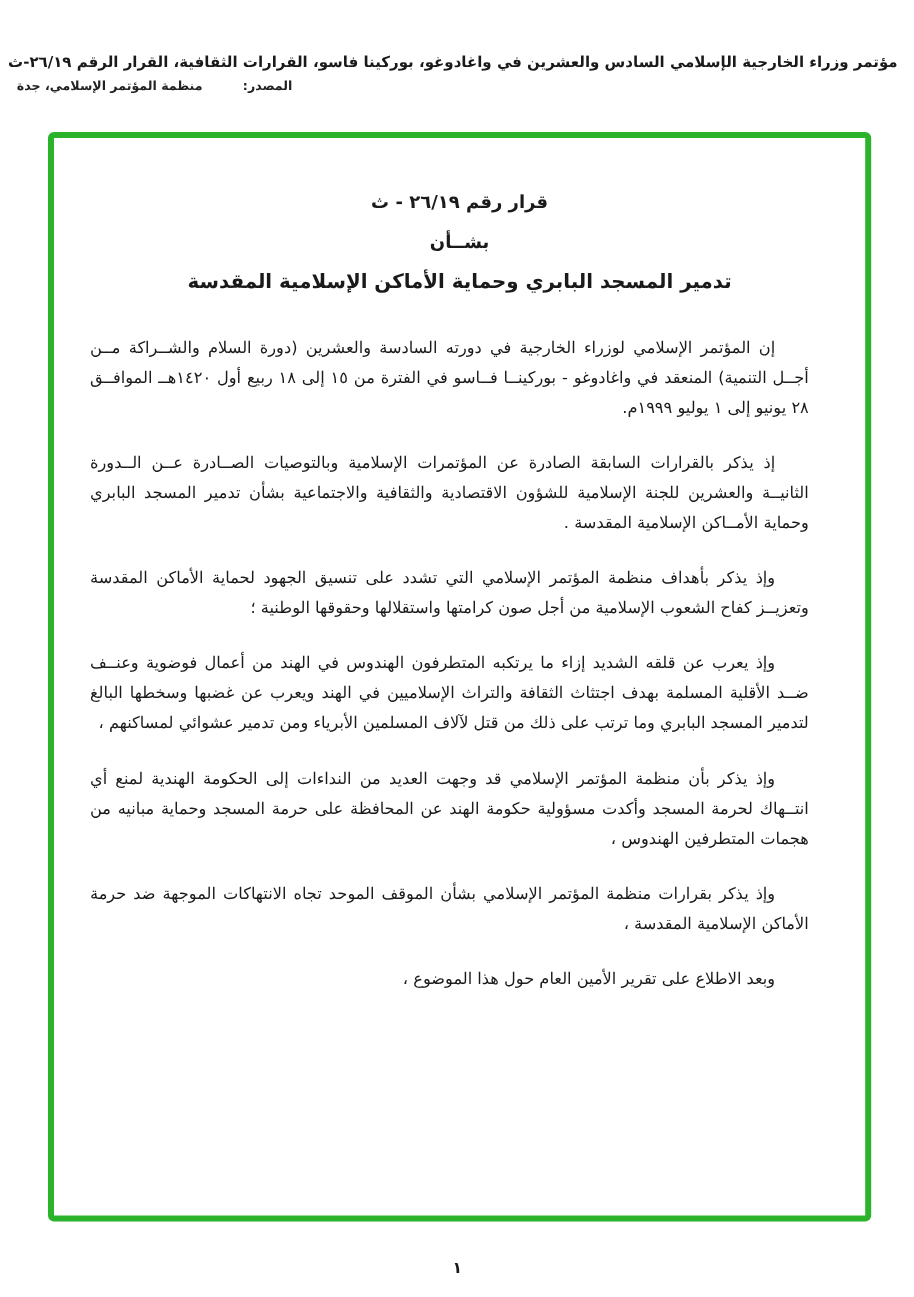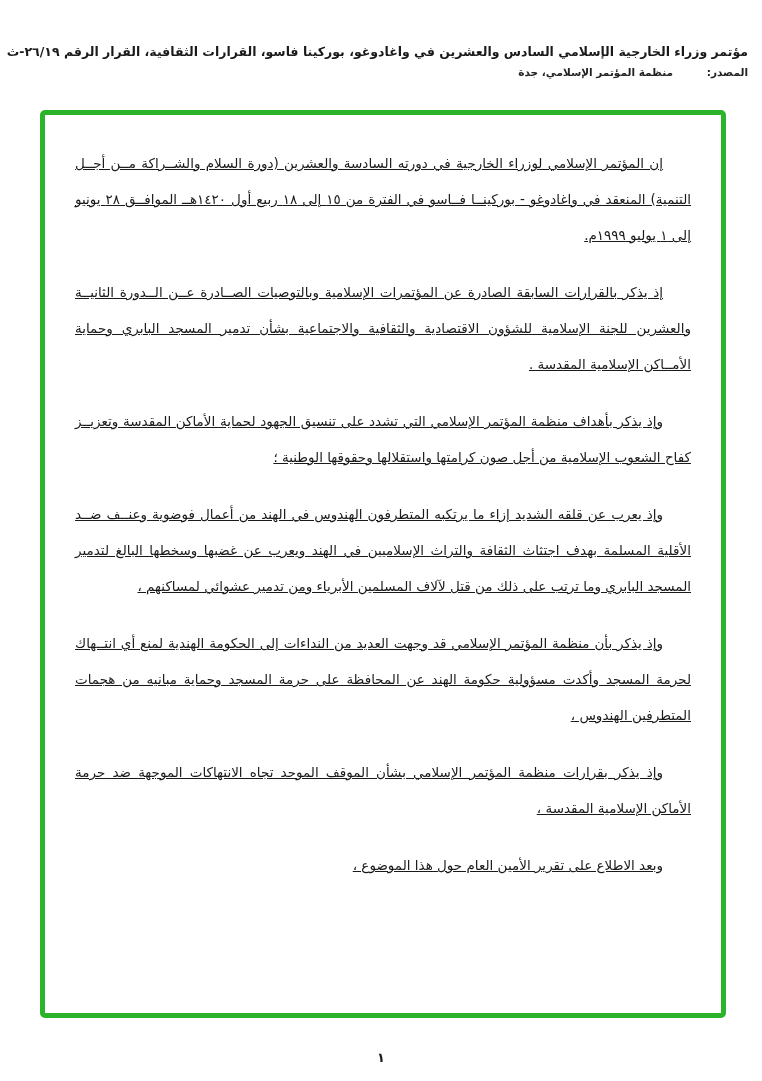--- a/index.html
+++ b/index.html
@@ -14,21 +14,21 @@
     overflow: hidden;
     font-family: "DejaVu Sans", sans-serif;
     color: #1a1a1a;
   }
   .page-header {
     position: absolute;
     top: 44px;
     right: 14px;
     left: 14px;
     direction: rtl;
-    text-align: right;
+    text-align: left;
   }
   .header-citation {
     font-size: 12.5px;
     font-weight: 700;
     white-space: nowrap;
     letter-spacing: 0.2px;
   }
   .source-line {
     margin-top: 7px;
     font-size: 10.5px;
@@ -63,24 +63,23 @@
   }
   .subject-heading {
     font-size: 16.5px;
     margin: 0 0 34px 0;
   }
   .body-text p {
     direction: rtl;
     text-align: justify;
     text-align-last: right;
     font-size: 13.5px;
-    line-height: 36px;
-    margin: 0 0 21px 0;
+    line-height: 25px;
+    margin: 0 17px 21px 0;
     text-indent: 28px;
-    text-decoration: underline;
   }
   .page-number {
     position: absolute;
     left: 0;
     right: 0;
     bottom: 16px;
     text-align: center;
     font-size: 13px;
     font-weight: 700;
   }
@@ -90,20 +89,25 @@
 
 <div class="page-header">
   <div class="header-citation">مؤتمر وزراء الخارجية الإسلامي السادس والعشرين في واغادوغو، بوركينا فاسو، القرارات الثقافية، القرار الرقم ٢٦/١٩-ث</div>
   <div class="source-line">
     <span class="src-label">المصدر:</span>
     <span>منظمة المؤتمر الإسلامي، جدة</span>
   </div>
 </div>
 
 <div class="document-frame" style="border-color: rgb(43, 179, 43);">
+  <div class="titles">
+    <div class="resolution-number-heading">قرار رقم ٢٦/١٩ - ث</div>
+    <div class="regarding-heading">بشــأن</div>
+    <div class="subject-heading">تدمير المسجد البابري وحماية الأماكن الإسلامية المقدسة</div>
+  </div>
 
   <div class="body-text">
     <p>إن المؤتمر الإسلامي لوزراء الخارجية في دورته السادسة والعشرين (دورة السلام والشــراكة مــن أجــل التنمية) المنعقد في واغادوغو - بوركينــا فــاسو في الفترة من ١٥ إلى ١٨ ربيع أول ١٤٢٠هــ الموافــق ٢٨ يونيو إلى ١ يوليو ١٩٩٩م.</p>
     <p>إذ يذكر بالقرارات السابقة الصادرة عن المؤتمرات الإسلامية وبالتوصيات الصــادرة عــن الــدورة الثانيــة والعشرين للجنة الإسلامية للشؤون الاقتصادية والثقافية والاجتماعية بشأن تدمير المسجد البابري وحماية الأمــاكن الإسلامية المقدسة .</p>
     <p>وإذ يذكر بأهداف منظمة المؤتمر الإسلامي التي تشدد على تنسيق الجهود لحماية الأماكن المقدسة وتعزيــز كفاح الشعوب الإسلامية من أجل صون كرامتها واستقلالها وحقوقها الوطنية ؛</p>
     <p>وإذ يعرب عن قلقه الشديد إزاء ما يرتكبه المتطرفون الهندوس في الهند من أعمال فوضوية وعنــف ضــد الأقلية المسلمة بهدف اجتثاث الثقافة والتراث الإسلاميين في الهند ويعرب عن غضبها وسخطها البالغ لتدمير المسجد البابري وما ترتب على ذلك من قتل لآلاف المسلمين الأبرياء ومن تدمير عشوائي لمساكنهم ،</p>
     <p>وإذ يذكر بأن منظمة المؤتمر الإسلامي قد وجهت العديد من النداءات إلى الحكومة الهندية لمنع أي انتــهاك لحرمة المسجد وأكدت مسؤولية حكومة الهند عن المحافظة على حرمة المسجد وحماية مبانيه من هجمات المتطرفين الهندوس ،</p>
     <p>وإذ يذكر بقرارات منظمة المؤتمر الإسلامي بشأن الموقف الموحد تجاه الانتهاكات الموجهة ضد حرمة الأماكن الإسلامية المقدسة ،</p>
     <p>وبعد الاطلاع على تقرير الأمين العام حول هذا الموضوع ،</p>
   </div>

